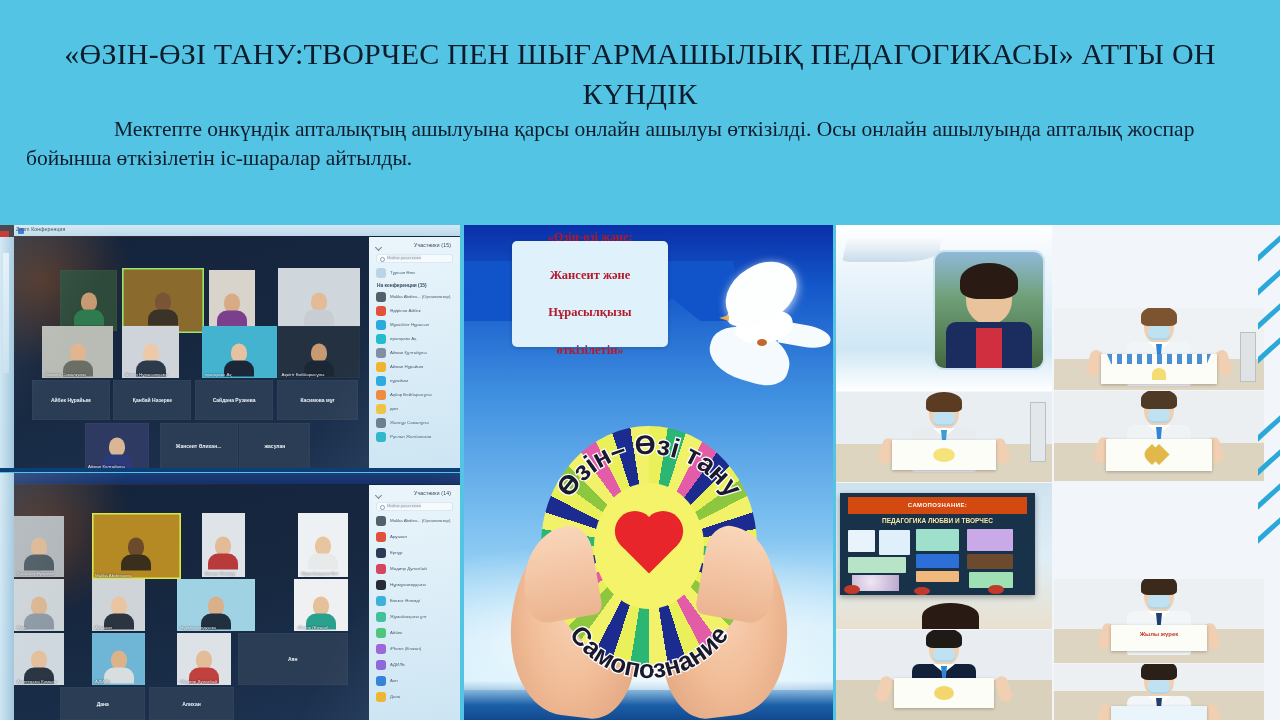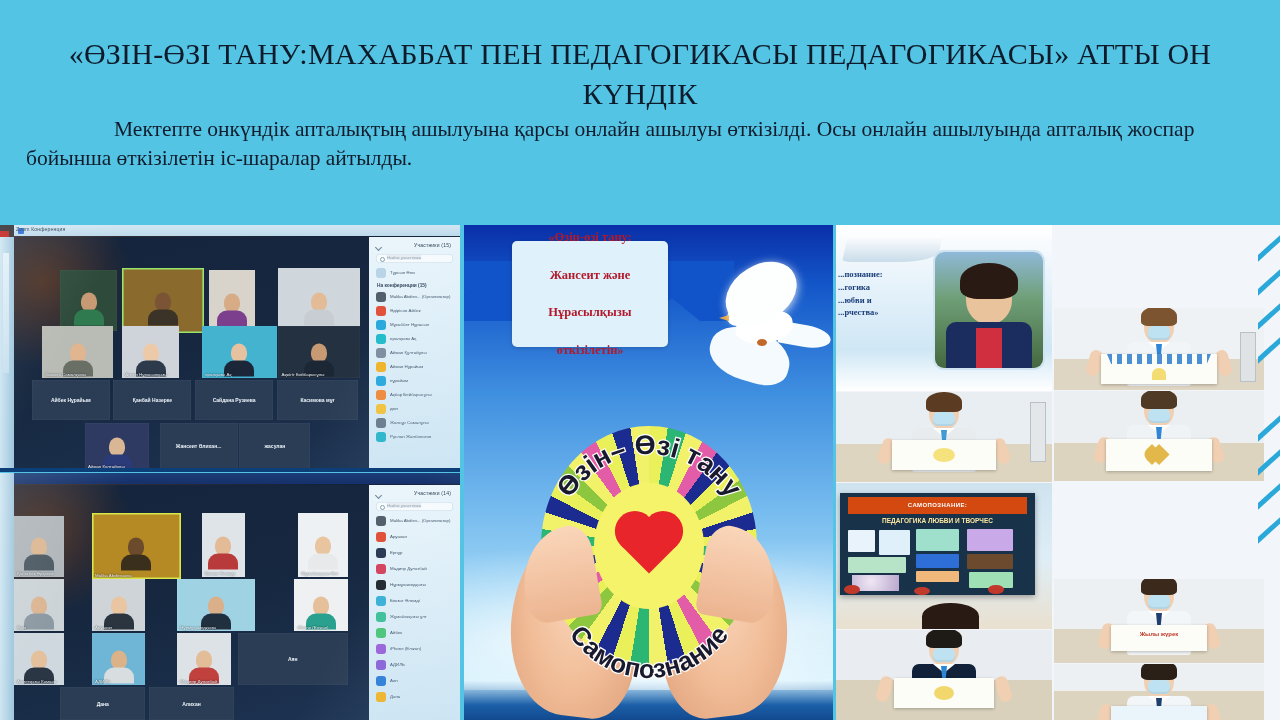--- a/index.html
+++ b/index.html
@@ -222,21 +222,21 @@
 
   .stripes{position:absolute;right:0;top:0;width:22px;height:100%;overflow:hidden;}
   .stripes i{position:absolute;right:-16px;width:52px;height:5px;background:#2aa8da;
     transform:rotate(-42deg);display:block;}
 </style>
 </head>
 <body>
 
 <div id="slide">
 
-  <div class="title">«ӨЗІН-ӨЗІ ТАНУ:МАХАББАТ ПЕН  ПЕДАГОГИКАСЫ  ПЕДАГОГИКАСЫ» АТТЫ ОН КҮНДІК</div>
+  <div class="title">«ӨЗІН-ӨЗІ ТАНУ:ТВОРЧЕС ПЕН  ШЫҒАРМАШЫЛЫҚ  ПЕДАГОГИКАСЫ» АТТЫ ОН КҮНДІК</div>
   <div class="body-text">Мектепте онкүндік апталықтың ашылуына қарсы онлайн ашылуы өткізілді.  Осы онлайн ашылуында апталық жоспар бойынша өткізілетін іс-шаралар айтылды.</div>
 
   <div class="strip">
 
     <div class="panel" id="panel-zoom">
 
       <div class="zoomshot" id="zoomshot-a">
         <div class="zs-glow"></div>
         <div class="zs-redmark"></div>
         <div class="zs-leftedge"></div>
@@ -564,21 +564,21 @@
 
     <div class="panel" id="panel-poster">
       <div class="sky"></div>
       <div class="cloudy"></div>
 
       <div class="ribbon-l"></div>
       <div class="ribbon"></div>
       <div class="ribbon-arrow"></div>
       <div class="ribbon-card">
         <span>
-          <span>«Өзін-өзі тану:</span><br>
+          <span>«Өзін-өзі және:</span><br>
           <span>Жансеит және</span><br>
           <span>Нұрасылқызы</span><br>
           <span>өткізілетін»</span>
         </span>
       </div>
 
       <div class="dove">
         <div class="tail"></div>
           <div class="wing2"></div>
           <div class="body"></div>
@@ -613,26 +613,20 @@
         </svg>
       </div>
     </div>
 
     <div class="panel" id="panel-photos">
       <div class="bg"></div>
 
       <div class="ph" style="left:0;top:0;width:216px;height:166px">
         <div class="slide-photo">
           <div class="sp-curl"></div>
-          <div class="sp-text">
-            <div>...познание:</div>
-            <div>...гогика</div>
-            <div>...юбви и</div>
-            <div>...рчества»</div>
-          </div>
           <div class="sp-photo">
             <div style="position:absolute;left:50%;top:18%;transform:translateX(-50%);width:46px;height:52px;border-radius:46%;background:#e8c39c"></div>
             <div style="position:absolute;left:50%;top:10%;transform:translateX(-50%);width:58px;height:36px;border-radius:50% 50% 30% 30%;background:#2a1a14"></div>
             <div style="position:absolute;left:50%;bottom:0;transform:translateX(-50%);width:86px;height:46px;border-radius:10px 10px 0 0;background:#1b2d5e"></div>
             <div style="position:absolute;left:50%;bottom:0;transform:translateX(-50%);width:26px;height:40px;background:#cf2f3f"></div>
           </div>
         </div>
       </div>
 
 

